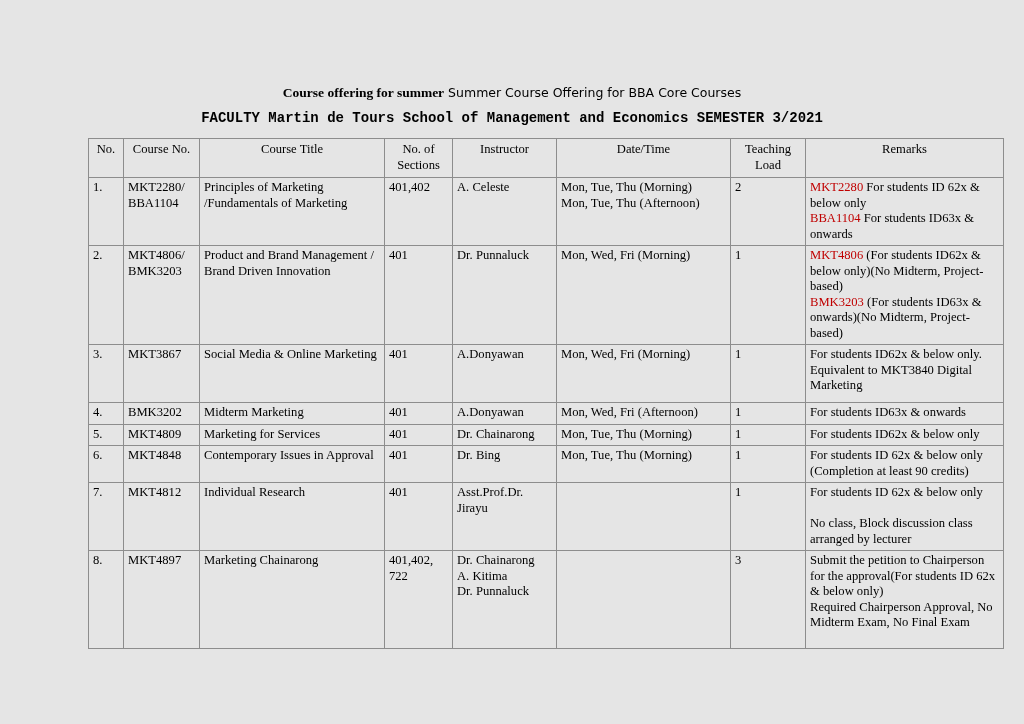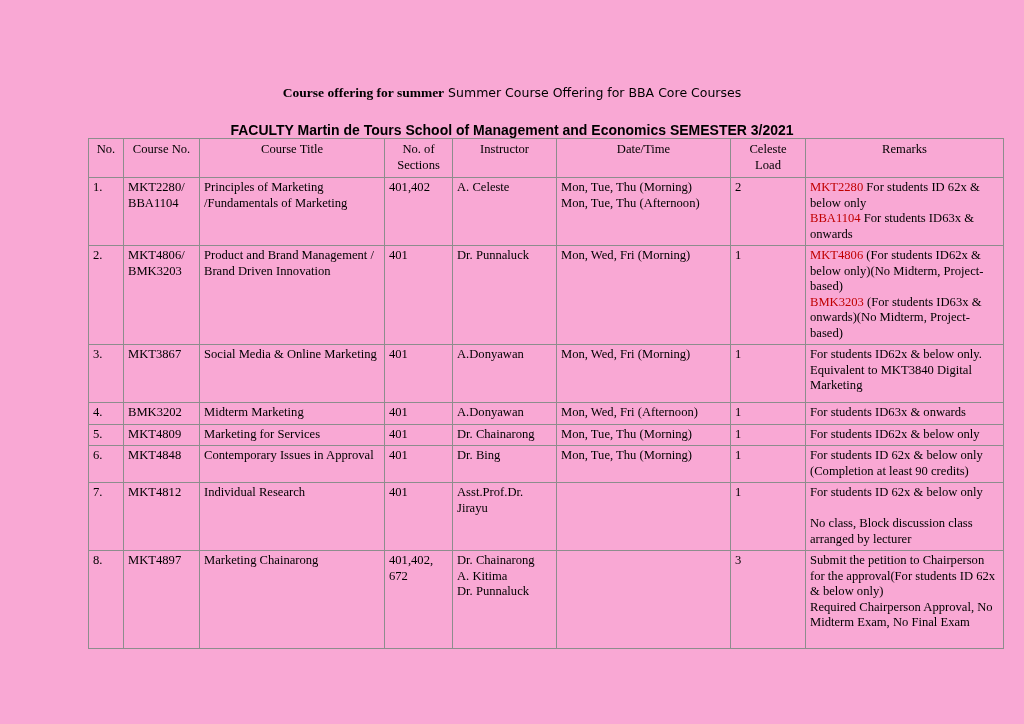--- a/index.html
+++ b/index.html
@@ -11,21 +11,21 @@
     width: 1024px;
     height: 724px;
     font-family: "Liberation Serif", "DejaVu Serif", serif;
     color: #000000;
     overflow: hidden;
   }
   .page {
     position: relative;
     width: 1024px;
     height: 724px;
-    background: #f9a8d4;
+    background: #e5e5e5;
   }
 
   
   .title-block {
     position: absolute;
     left: 0;
     top: 84px;
     width: 1024px;
     text-align: center;
   }
@@ -37,22 +37,22 @@
   .title-line-1 .bold-serif {
     font-family: "Liberation Serif", "DejaVu Serif", serif;
     font-weight: bold;
   }
   .title-line-1 .plain-sans {
     font-family: "DejaVu Sans", "Liberation Sans", sans-serif;
     font-weight: normal;
     font-size: 12.5px;
   }
   .title-line-2 {
-    margin-top: 20px;
-    font-family: Liberation Sans, sans-serif;
+    margin-top: 8px;
+    font-family: Liberation Mono, monospace;
     font-weight: bold;
     font-size: 14px;
     line-height: 18px;
     white-space: nowrap;
   }
 
   
   .table-wrap {
     position: absolute;
     left: 88px;
@@ -127,21 +127,21 @@
           <col class="c-remarks">
       </colgroup>
       <thead>
         <tr>
           <th>No.</th>
           <th>Course No.</th>
           <th>Course Title</th>
           <th>No. of Sections</th>
           <th>Instructor</th>
           <th>Date/Time</th>
-          <th>Celeste Load</th>
+          <th>Teaching Load</th>
           <th>Remarks</th>
         </tr>
       </thead>
       <tbody id="table-body">
           <tr class="row-tall-1">
             <td class="nowrap-soft">1.</td>
             <td class="nowrap-soft">MKT2280/
 BBA1104</td>
             <td class="nowrap-soft">Principles of Marketing
 /Fundamentals of Marketing</td>
@@ -210,21 +210,21 @@
             <td class="cell-center nowrap-soft">401</td>
             <td class="nowrap-soft">Asst.Prof.Dr. Jirayu</td>
             <td class="nowrap-soft"></td>
             <td class="cell-center">1</td>
             <td><span>For students ID 62x &amp; below only</span><br><br><span>No class, Block discussion class arranged by lecturer</span></td>
           </tr>
           <tr class="row-tall-8">
             <td class="nowrap-soft">8.</td>
             <td class="nowrap-soft">MKT4897</td>
             <td class="nowrap-soft">Marketing Chainarong</td>
-            <td class="cell-center nowrap-soft">401,402, 672</td>
+            <td class="cell-center nowrap-soft">401,402, 722</td>
             <td class="nowrap-soft">Dr. Chainarong
 A. Kitima
 Dr. Punnaluck</td>
             <td class="nowrap-soft"></td>
             <td class="cell-center">3</td>
             <td><span>Submit the petition to Chairperson for the approval(For students ID 62x &amp; below only)</span><br><span>Required Chairperson Approval, No Midterm Exam, No Final Exam</span></td>
           </tr>
         </tbody>
     </table>
   </div>

